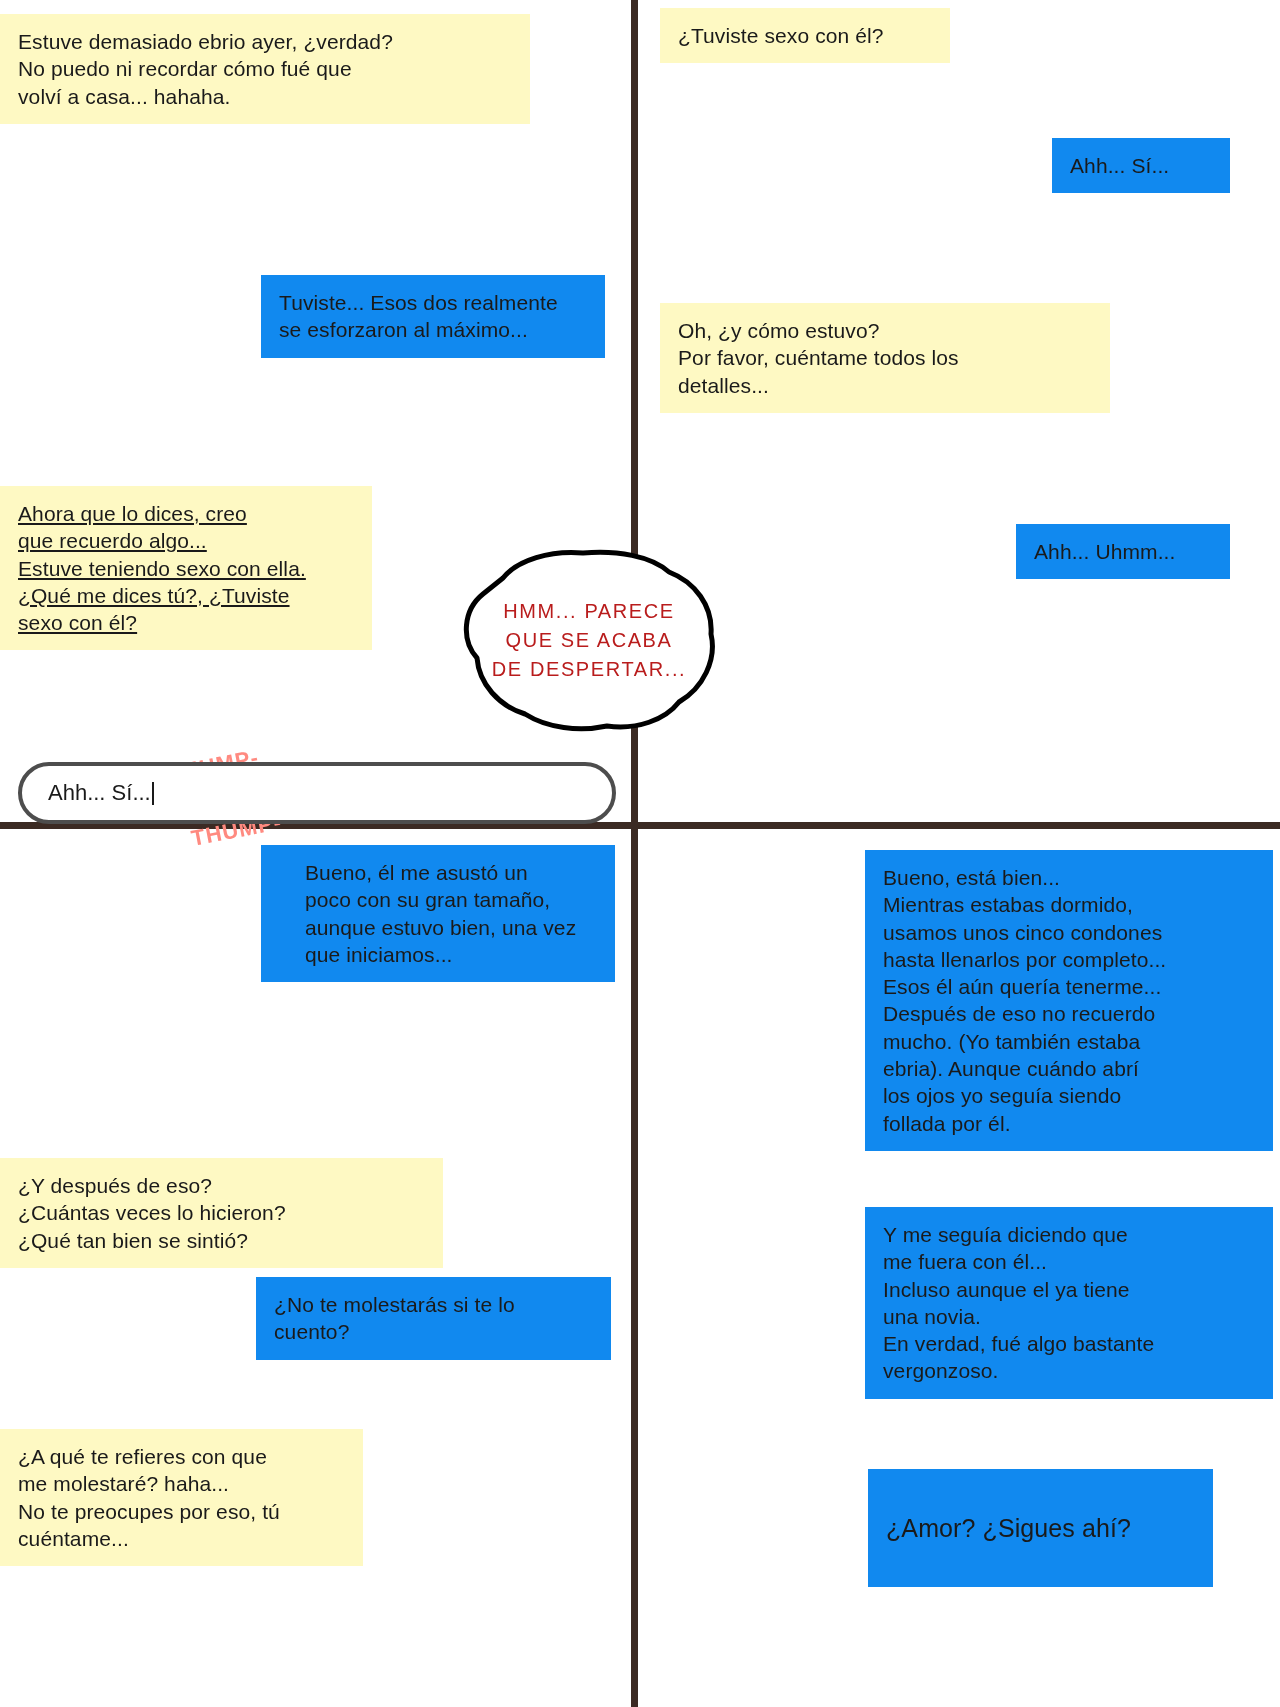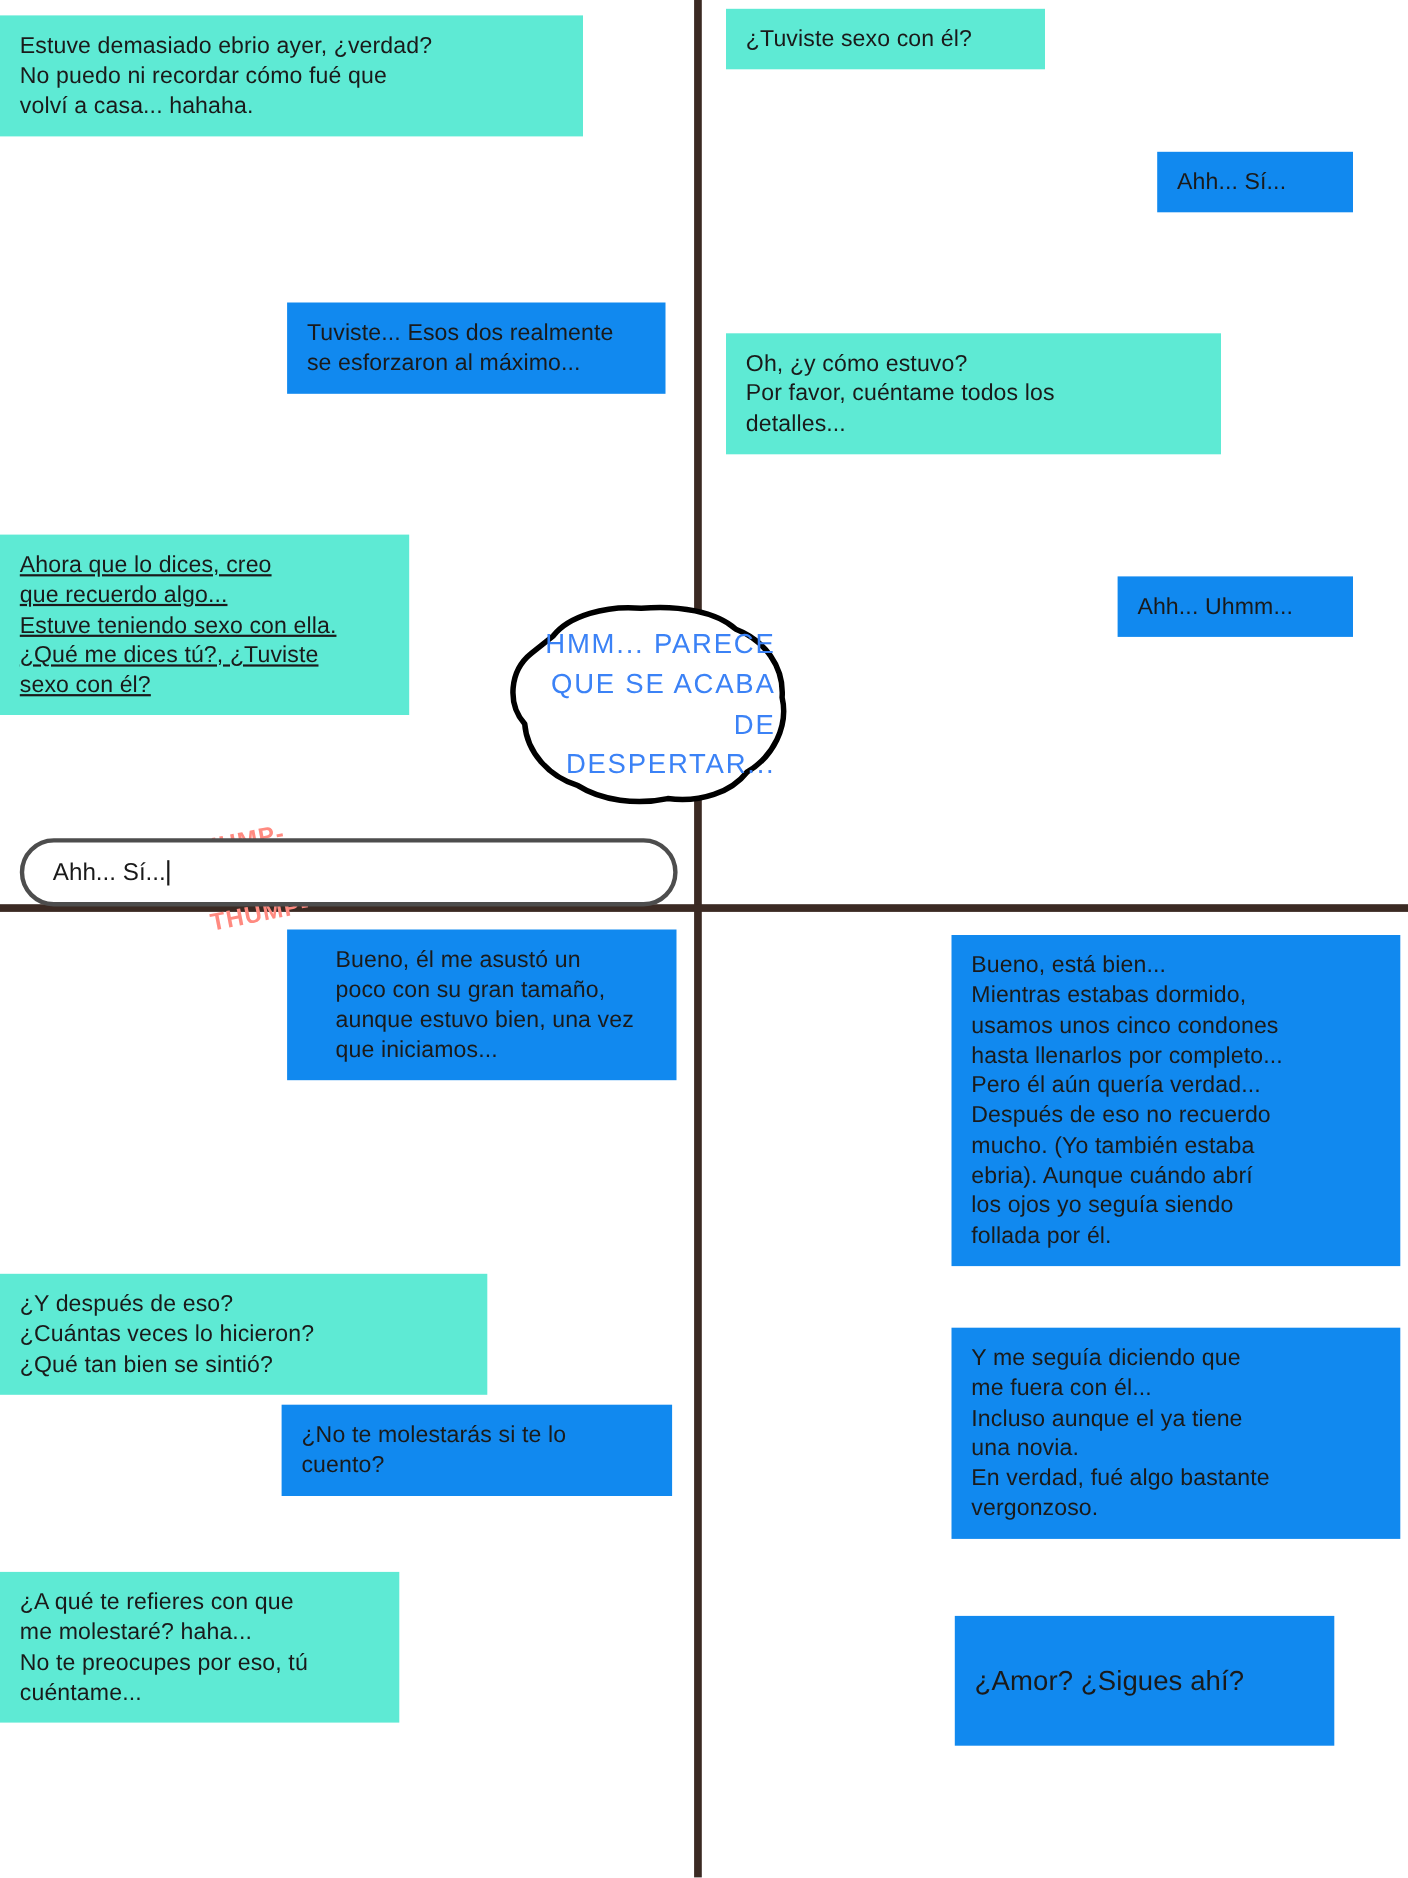--- a/index.html
+++ b/index.html
@@ -40,21 +40,21 @@
     position: absolute;
     box-sizing: border-box;
     padding: 14px 18px;
     font-size: 21px;
     line-height: 1.30;
     color: #1a1a1a;
     white-space: pre-line;
     letter-spacing: 0.1px;
   }
   .bubble.gray {
-    background: #5eead4;
+    background: #fef9c3;
   }
   .bubble.blue {
     background: #1189ef;
   }
   .bubble.big {
     font-size: 25px;
   }
 
   
   .input-field {
@@ -89,25 +89,25 @@
     width: 100%;
     height: 100%;
   }
   .balloon .balloon-text {
     position: absolute;
     inset: 0;
     display: flex;
     flex-direction: column;
     align-items: center;
     justify-content: center;
-    text-align: right;
-    font-size: 25px;
+    text-align: center;
+    font-size: 20px;
     line-height: 1.45;
     letter-spacing: 1.6px;
-    color: #3b82f6;
+    color: #b91c1c;
     white-space: pre-line;
     padding: 0 18px;
     box-sizing: border-box;
   }
 
   
   .sfx {
     position: absolute;
     color: #ff8a80;
     font-size: 22px;
@@ -192,21 +192,21 @@
 
   <div class="bubble gray" style="left:0px; top:1429px; width:363px;">¿A qué te refieres con que
 me molestaré? haha...
 No te preocupes por eso, tú
 cuéntame...</div>
 
   <div class="bubble blue" style="left:865px; top:850px; width:408px;">Bueno, está bien...
 Mientras estabas dormido,
 usamos unos cinco condones
 hasta llenarlos por completo...
-Pero él aún quería verdad...
+Esos él aún quería tenerme...
 Después de eso no recuerdo
 mucho. (Yo también estaba
 ebria). Aunque cuándo abrí
 los ojos yo seguía siendo
 follada por él.</div>
 
   <div class="bubble blue big" style="left:868px; top:1469px; width:345px; height:118px; display:flex; align-items:center;">¿Amor? ¿Sigues ahí?</div>
 
   <div class="bubble blue" style="left:865px; top:1207px; width:408px;">Y me seguía diciendo que
 me fuera con él...

